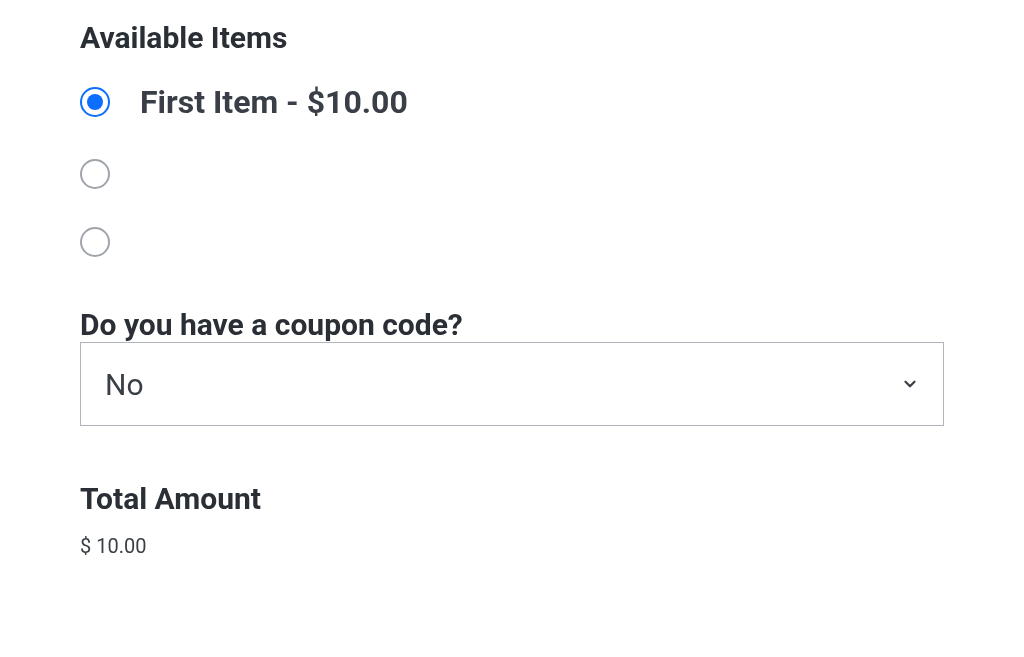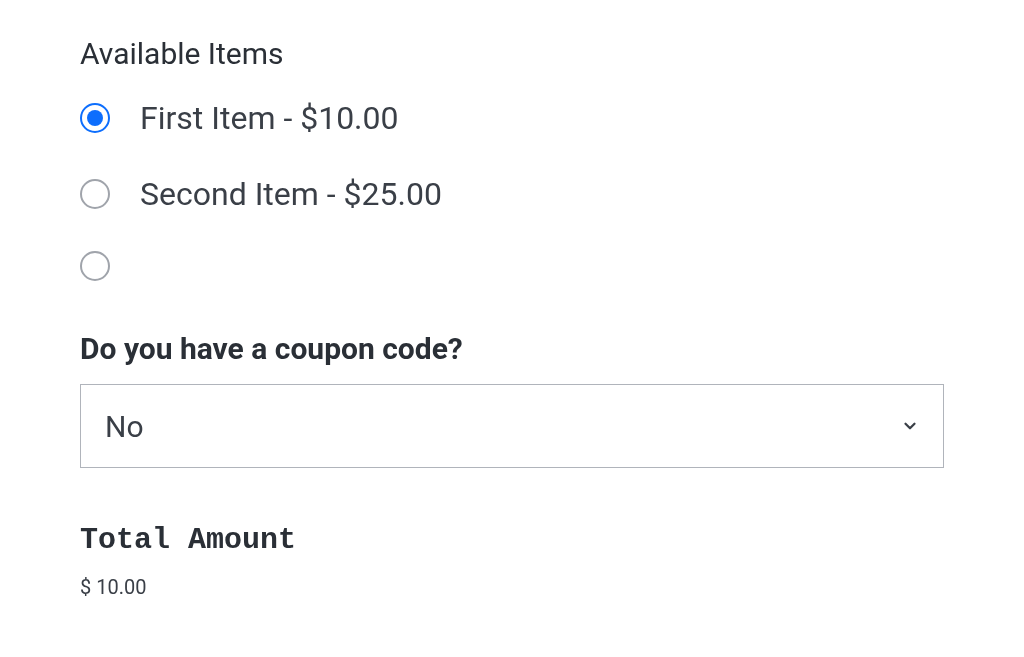--- a/index.html
+++ b/index.html
@@ -9,24 +9,23 @@
     }
     body {
       font-family: -apple-system, BlinkMacSystemFont, "Segoe UI", Roboto, Helvetica, Arial, sans-serif;
       background: #fff;
       color: #2a2f36;
       padding: 20px 80px;
       width: 1024px;
     }
     .section-heading {
       font-size: 30px;
-      font-weight: 400;
+      font-weight: 700;
       color: #2a2f36;
       margin-bottom: 28px;
-      margin-top: 16px;
     }
     .radio-group {
       margin-bottom: 50px;
     }
     .radio-item {
       display: flex;
       align-items: center;
       margin-bottom: 38px;
       cursor: pointer;
     }
@@ -52,28 +51,27 @@
       top: 50%;
       left: 50%;
       transform: translate(-50%, -50%);
       width: 16px;
       height: 16px;
       border-radius: 50%;
       background: #0d6efd;
     }
     .radio-label {
       font-size: 32px;
-      font-weight: 400;
+      font-weight: 700;
       color: #3a3f47;
     }
     .coupon-heading {
       font-size: 30px;
       font-weight: 700;
       color: #2a2f36;
-      margin-bottom: 18px;
     }
     .select-wrapper {
       position: relative;
       width: 100%;
       margin-bottom: 55px;
       border-radius: 23px;
     }
     .select-box {
       width: 100%;
       border: 1px solid #b0b4bb;
@@ -96,41 +94,39 @@
     .chevron-down svg {
       width: 100%;
       height: 100%;
       display: block;
     }
     .total-heading {
       font-size: 30px;
       font-weight: 700;
       color: #2a2f36;
       margin-bottom: 18px;
-      font-family: Liberation Mono, monospace;
     }
     .total-value {
       font-size: 20px;
       font-weight: 400;
       color: #3a3f47;
     }
   </style>
 </head>
 <body>
 
 <div class="section-heading">Available Items</div>
 
 <div class="radio-group">
   <div class="radio-item">
     <span class="radio-circle selected"></span>
     <span class="radio-label">First Item - $10.00</span>
   </div>
   <div class="radio-item">
     <span class="radio-circle"></span>
-    <span class="radio-label">Second Item - $25.00</span>
   </div>
   <div class="radio-item">
     <span class="radio-circle"></span>
   </div>
 </div>
 
 <div class="coupon-heading">Do you have a coupon code?</div>
 
 <div class="select-wrapper">
   <div class="select-box">

